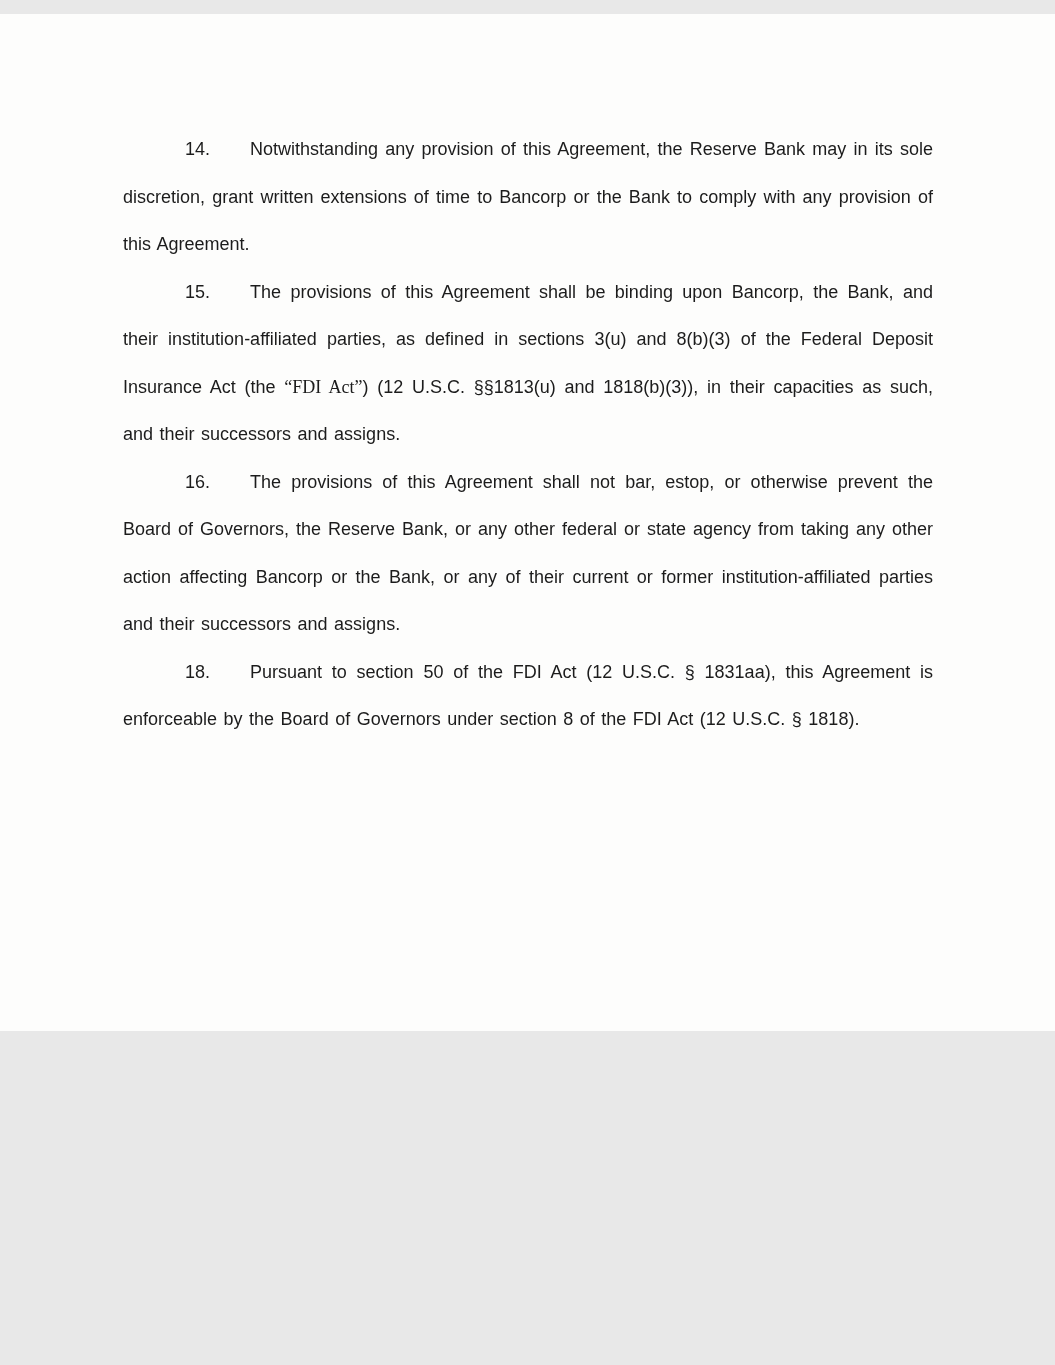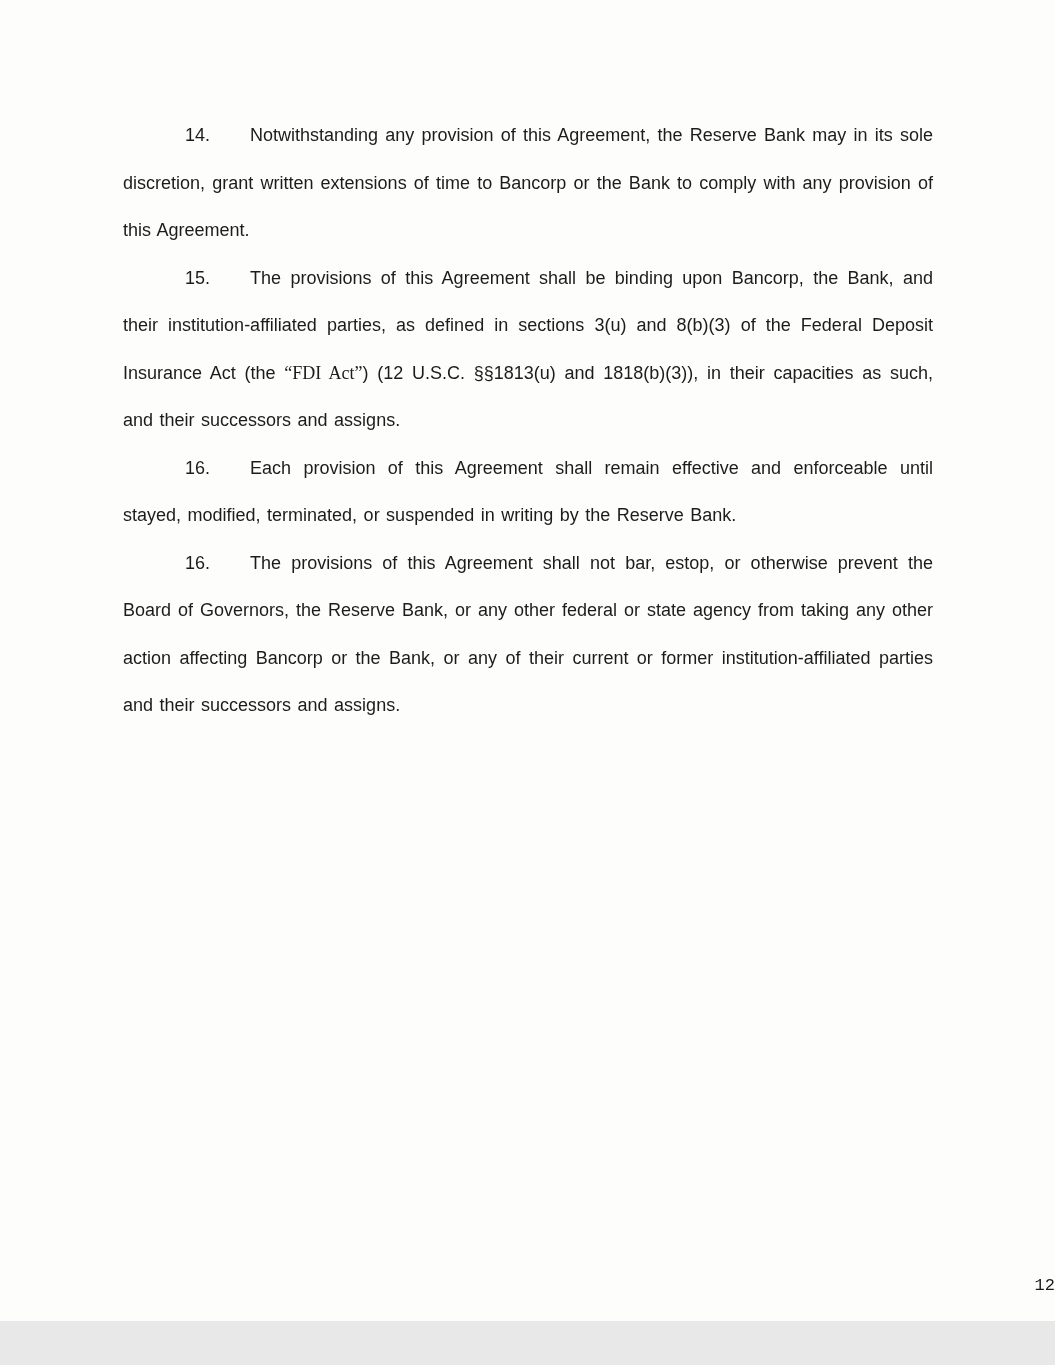--- a/index.html
+++ b/index.html
@@ -3,22 +3,22 @@
 <meta charset="utf-8">
 <style>
   html, body {
     margin: 0;
     padding: 0;
     background: #e8e8e8;
   }
   .page {
     position: relative;
     width: 1055px;
-    height: 1321px;
-    margin: 0 auto;
+    height: 1017px;
+    margin: 14px auto;
     background: #fdfdfc;
     overflow: hidden;
   }
   .content {
     position: absolute;
     left: 123px;
     top: 112px;
     width: 810px;
   }
   .para {
@@ -54,21 +54,21 @@
 </head>
 <body>
 
 <div class="page">
   <div class="content">
 
     <p class="para"><span class="num">14.</span><span>Notwithstanding any provision of this Agreement, the Reserve Bank may in its sole discretion, grant written extensions of time to Bancorp or the Bank to comply with any provision of this Agreement.</span></p>
 
     <p class="para"><span class="num">15.</span><span>The provisions of this Agreement shall be binding upon Bancorp, the Bank, and their institution-affiliated parties, as defined in sections 3(u) and 8(b)(3) of the Federal Deposit Insurance Act (the </span><span class="serif">“FDI Act”</span><span>) (12 U.S.C. §§1813(u) and 1818(b)(3)), in their capacities as such, and their successors and assigns.</span></p>
 
-    <p class="para"><span class="num">16.</span><span>Each provision of this Agreement shall remain effective and enforceable until stayed, modified, terminated, or suspended in writing by the Reserve Bank.</span></p>
 
     <p class="para"><span class="num">16.</span><span>The provisions of this Agreement shall not bar, estop, or otherwise prevent the Board of Governors, the Reserve Bank, or any other federal or state agency from taking any other action affecting Bancorp or the Bank, or any of their current or former institution-affiliated parties and their successors and assigns.</span></p>
 
+    <p class="para"><span class="num">18.</span><span>Pursuant to section 50 of the FDI Act (12 U.S.C. § 1831aa), this Agreement is enforceable by the Board of Governors under section 8 of the FDI Act (12 U.S.C. § 1818).</span></p>
 
   </div>
 
   <div class="footer">12</div>
 </div>
 
 </body></html>

